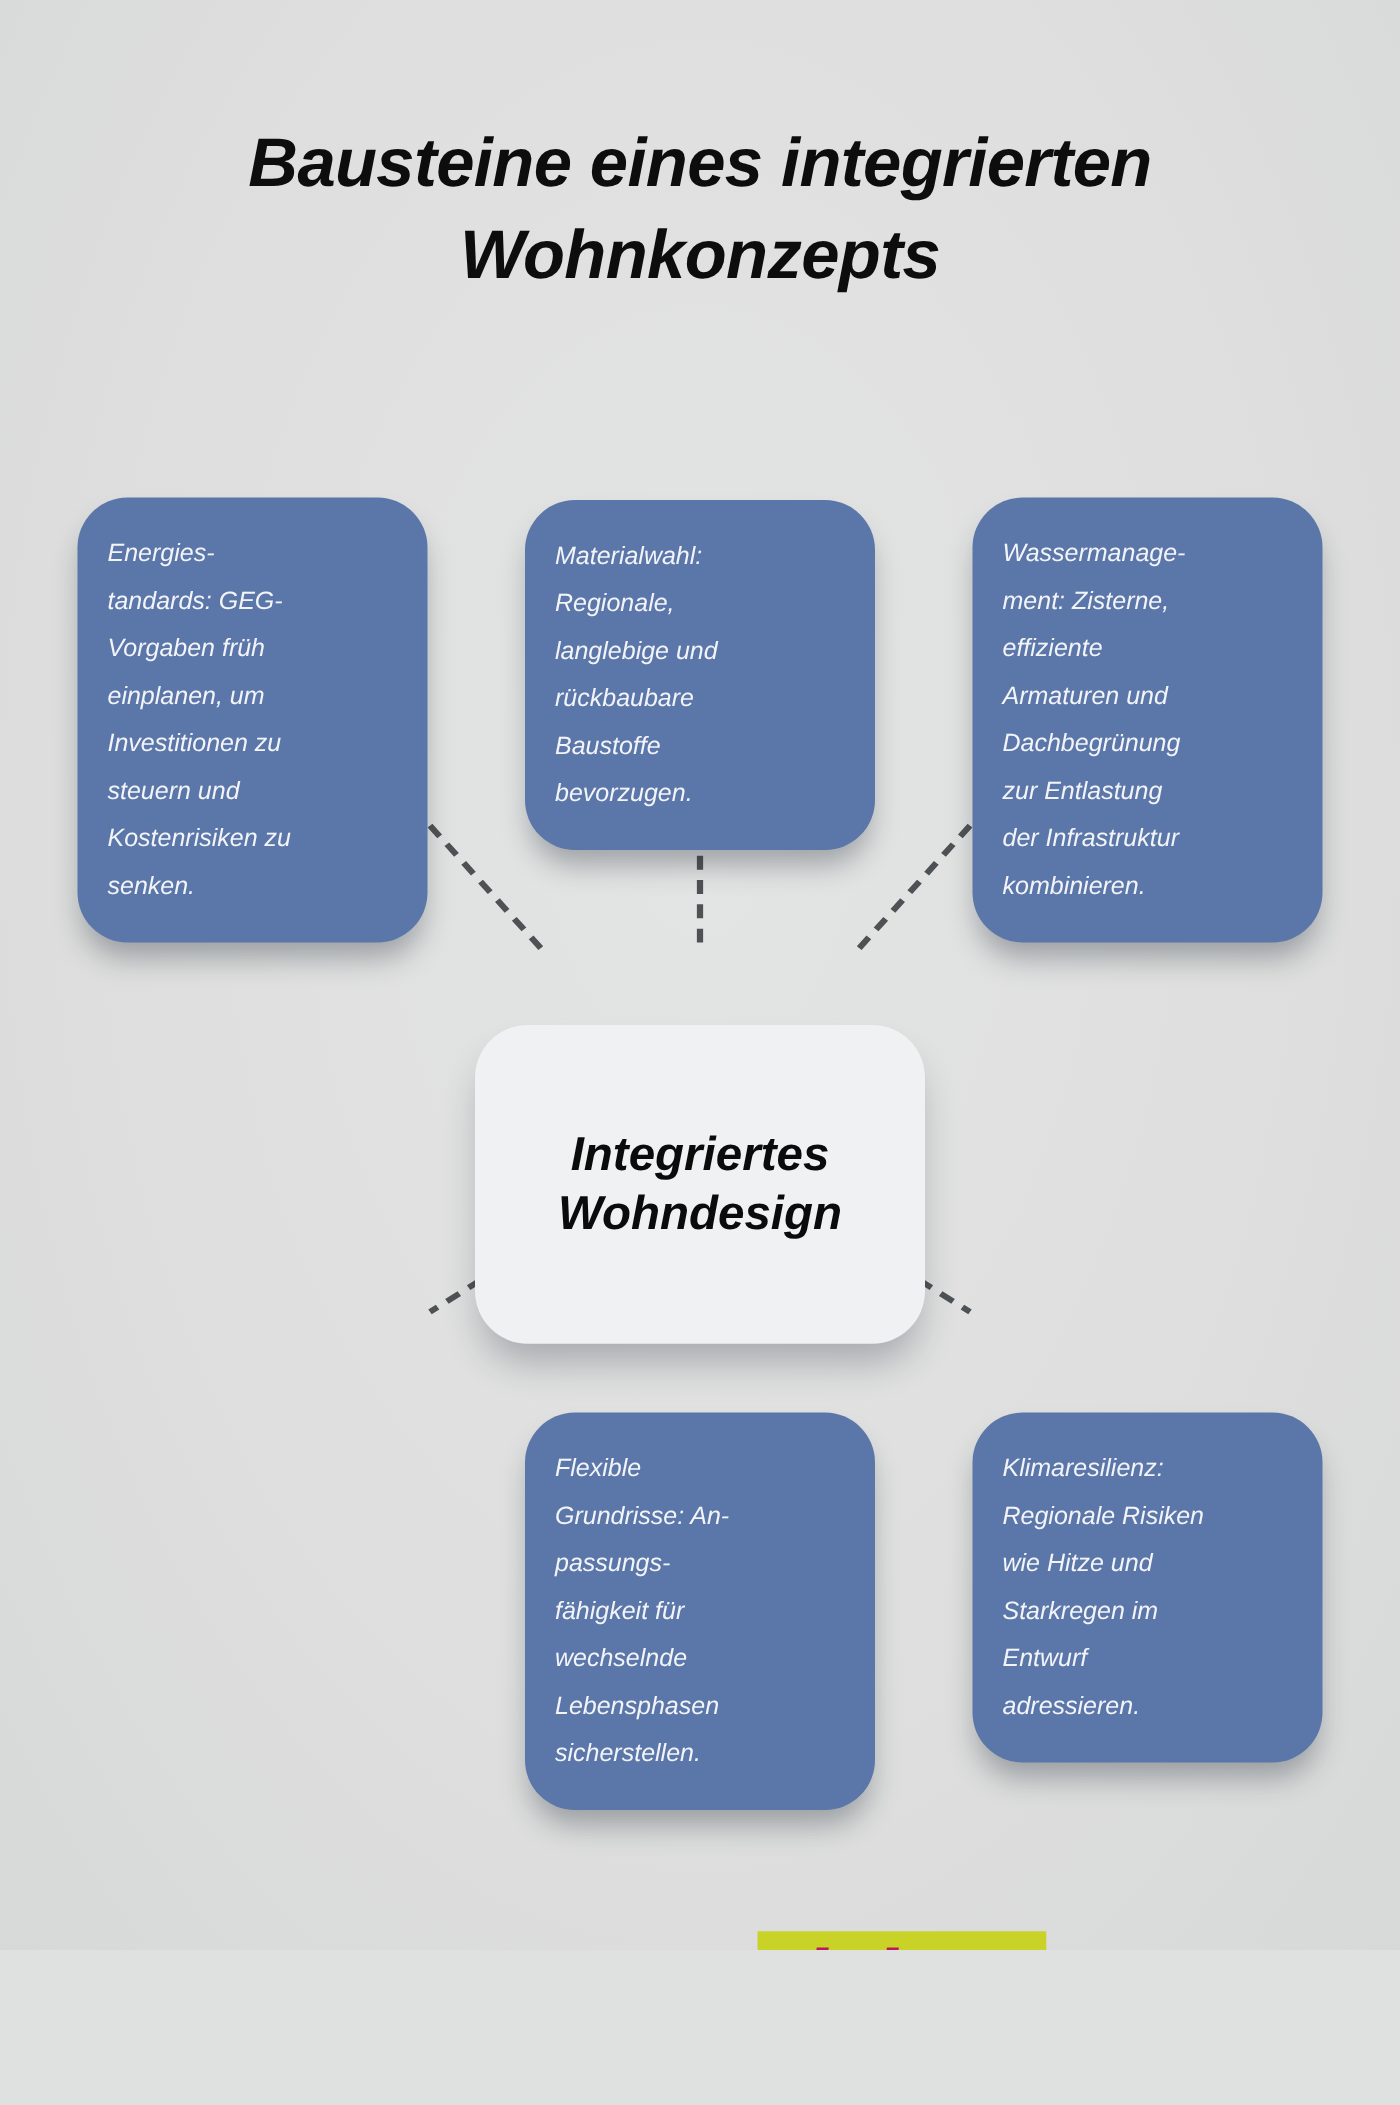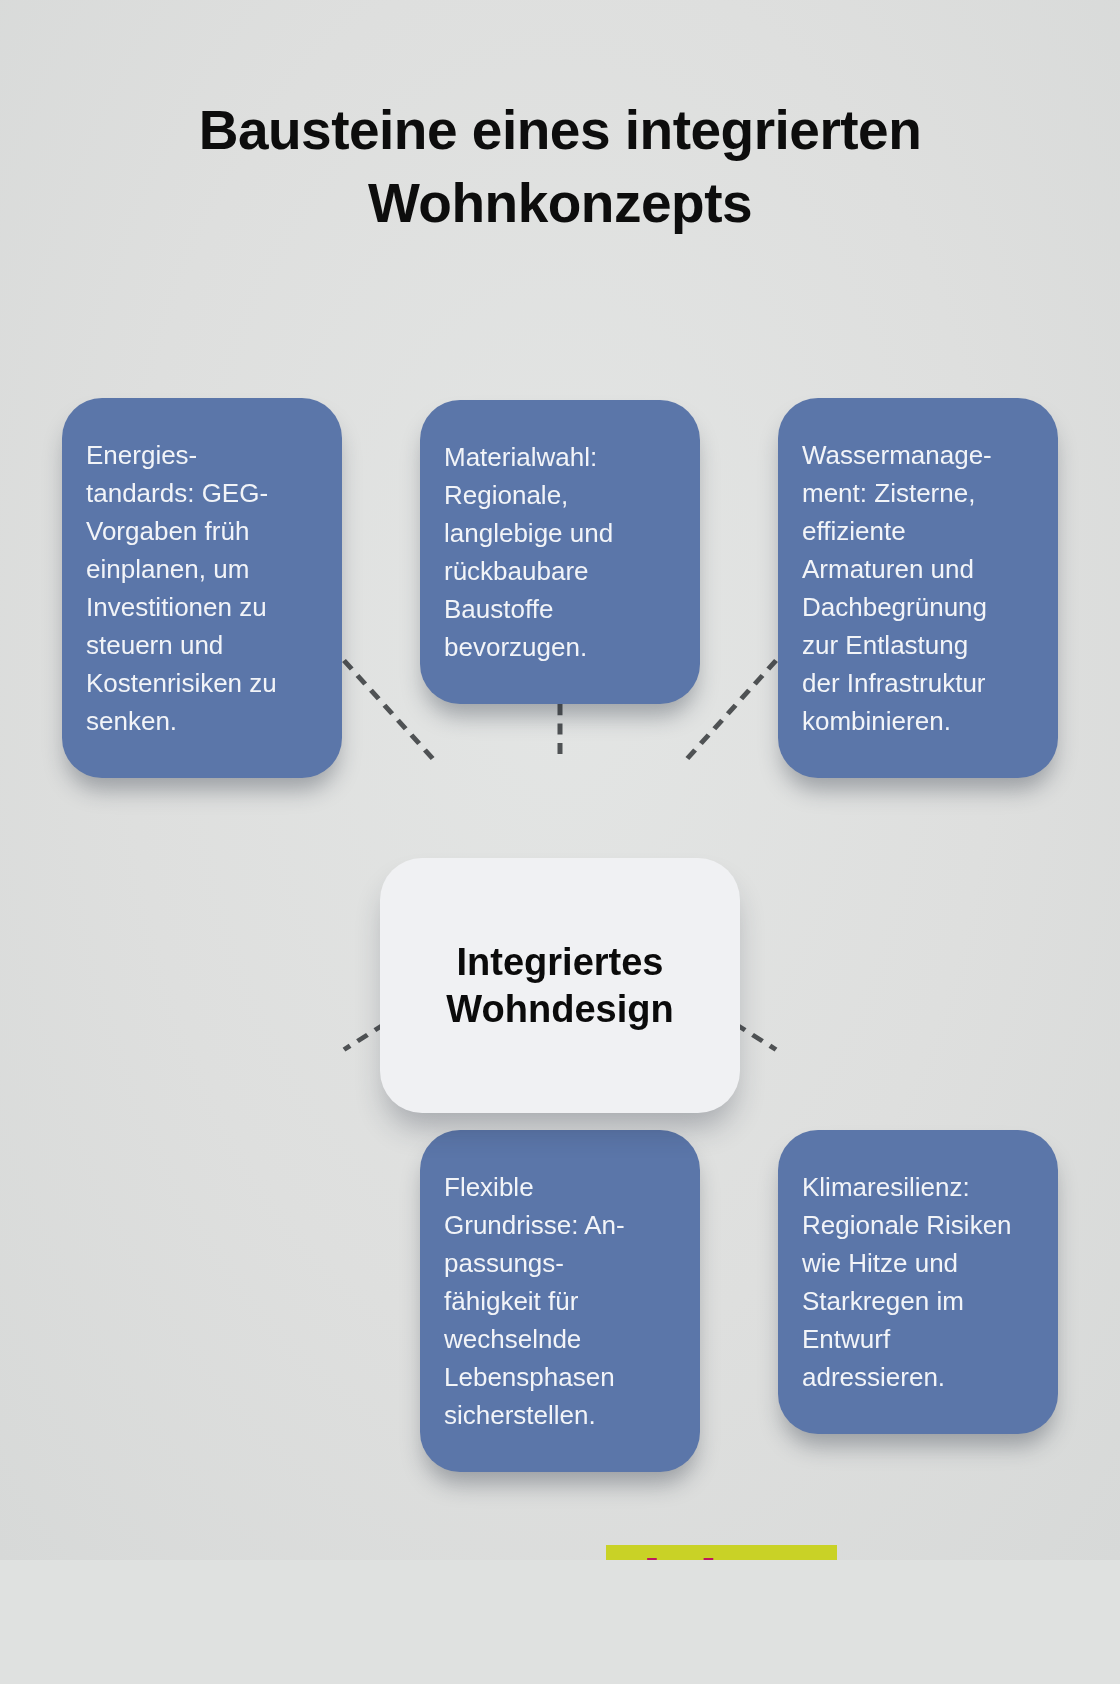--- a/index.html
+++ b/index.html
@@ -19,20 +19,21 @@
     background:var(--background);
     font-family:"Liberation Sans","DejaVu Sans",sans-serif;
   }
   .canvas{
     position:relative;
     width:1120px;
     height:1560px;
     margin:0 auto;
     overflow:hidden;
     background:radial-gradient(ellipse at 50% 42%, #e3e5e4 0%, #dedfde 55%, #d7d9d8 100%);
+    font-style:italic;
   }
   .connectors{
     position:absolute;
     inset:0;
     width:100%;
     height:100%;
     z-index:1;
   }
   .connectors line{
     stroke:var(--connector);
@@ -49,40 +50,40 @@
     line-height:73px;
     font-weight:700;
     letter-spacing:-0.5px;
     color:var(--title-text);
     white-space:pre-line;
     z-index:2;
   }
   .node{
     position:absolute;
     width:280px;
-    padding:38px 24px;
+    padding:26px 24px;
     border-radius:40px;
     background:var(--node-fill);
     color:var(--node-text);
-    font-size:26px;
+    font-size:20px;
     line-height:38px;
     white-space:pre-line;
     box-shadow:0 16px 22px -4px rgba(35,42,58,0.35);
     z-index:2;
   }
   .node-tl{left:62px;top:398px;}
   .node-tm{left:420px;top:400px;}
   .node-tr{left:778px;top:398px;}
   .node-bl{left:62px;top:1130px;}
   .node-bm{left:420px;top:1130px;}
   .node-br{left:778px;top:1130px;}
   .center-node{
     position:absolute;
     left:380px;
-    top:858px;
+    top:820px;
     width:360px;
     height:255px;
     border-radius:42px;
     background:var(--center-fill);
     box-shadow:0 20px 30px -6px rgba(35,42,58,0.30);
     display:flex;
     align-items:center;
     justify-content:center;
     z-index:3;
   }

